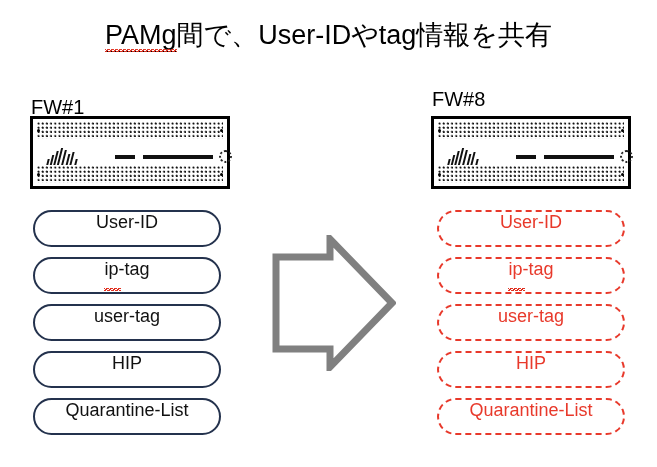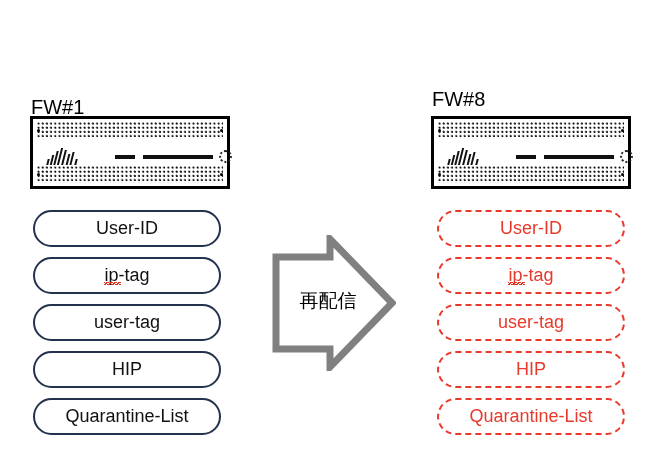--- a/index.html
+++ b/index.html
@@ -114,21 +114,21 @@
     border:2px dotted #222;
     box-sizing:border-box;
   }
 
   
   .pill{
     position:absolute;
     width:188px;height:37px;
     border-radius:19px;
     box-sizing:border-box;
-    display:flex;align-items:center;justify-content:center;
+    display:flex;justify-content:center;
     font-size:18px;
     background:#ffffff;
     white-space:nowrap;
   }
   .pill.left{
     left:33px;
     border:2px solid #24324d;
     color:#111111;
   }
   .pill.right{
@@ -164,20 +164,21 @@
     font-size:19px;
     color:#000;
     white-space:nowrap;
   }
 </style>
 </head>
 <body>
 
 <div id="stage">
 
+  <div class="title"><span class="spell">PAMg</span><span>間で、User-IDやtag情報を共有</span></div>
 
   <div class="fw-label" id="fw1-label">FW#1</div>
 
   <div class="fw-label" id="fw2-label">FW#8</div>
 
   <div class="device" id="device-1">
     <div class="vent top"></div>
     <div class="vent bottom"></div>
     <div class="screw" style="left:4px;top:10px;"></div>
     <div class="screw" style="right:4px;top:10px;"></div>
@@ -250,15 +251,14 @@
   </div>
   <div class="pill right" style="top:398px;">
     <span class="ptext">Quarantine-List</span>
   </div>
 
   <div id="arrow">
     <svg viewBox="0 0 124 136" xmlns="http://www.w3.org/2000/svg">
       <polygon points="4,22 58,22 58,4 120,68 58,132 58,114 4,114" fill="#ffffff" stroke="#808080" stroke-width="7" stroke-linejoin="miter"></polygon>
     </svg>
   </div>
-  <div class="arrow-label">再配信</div>
 
 </div>
 
 </body></html>

